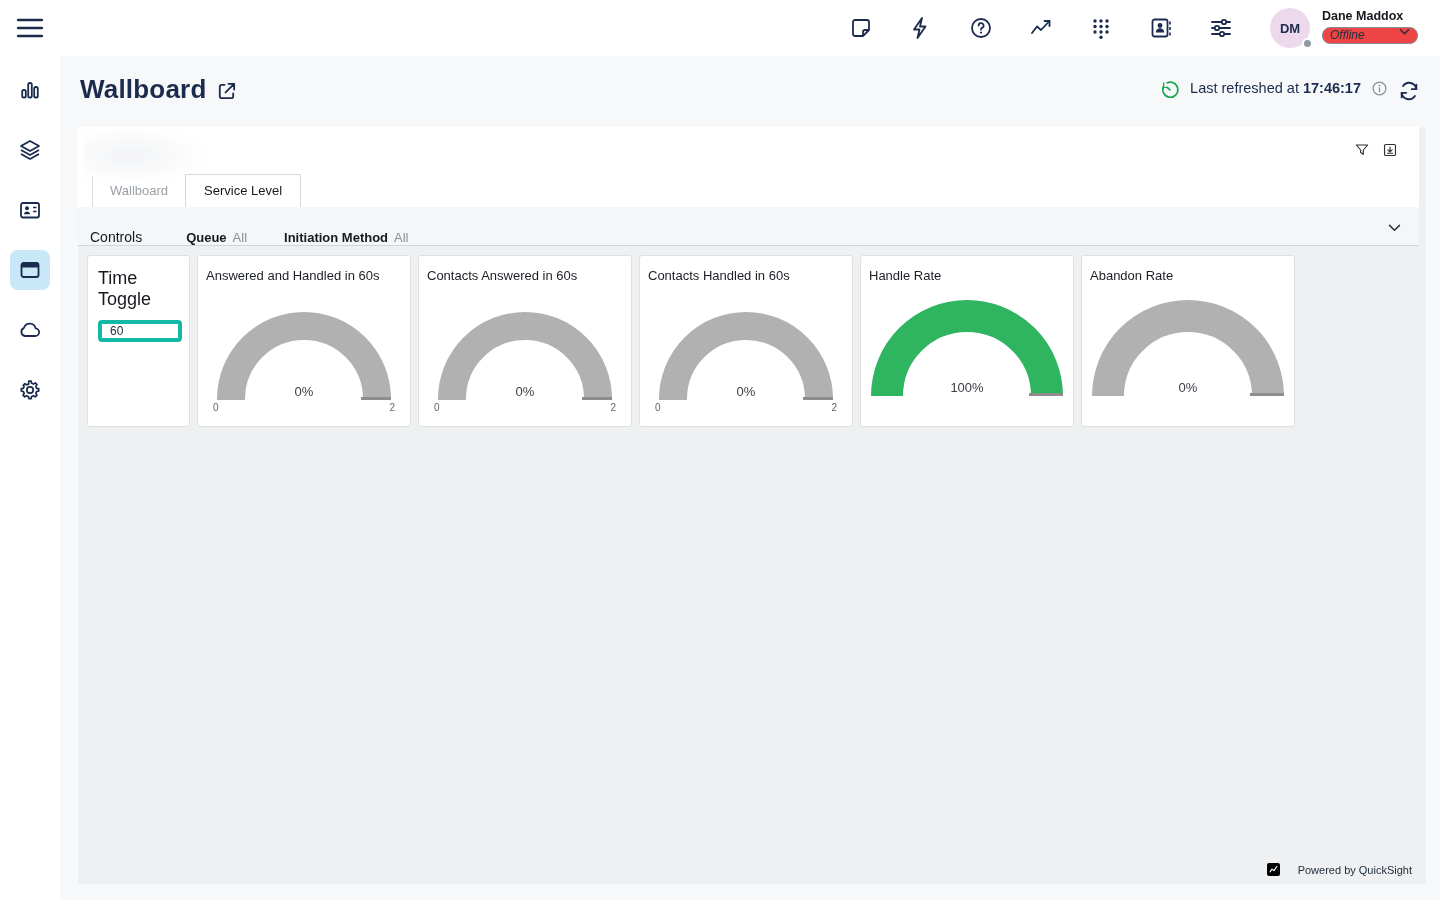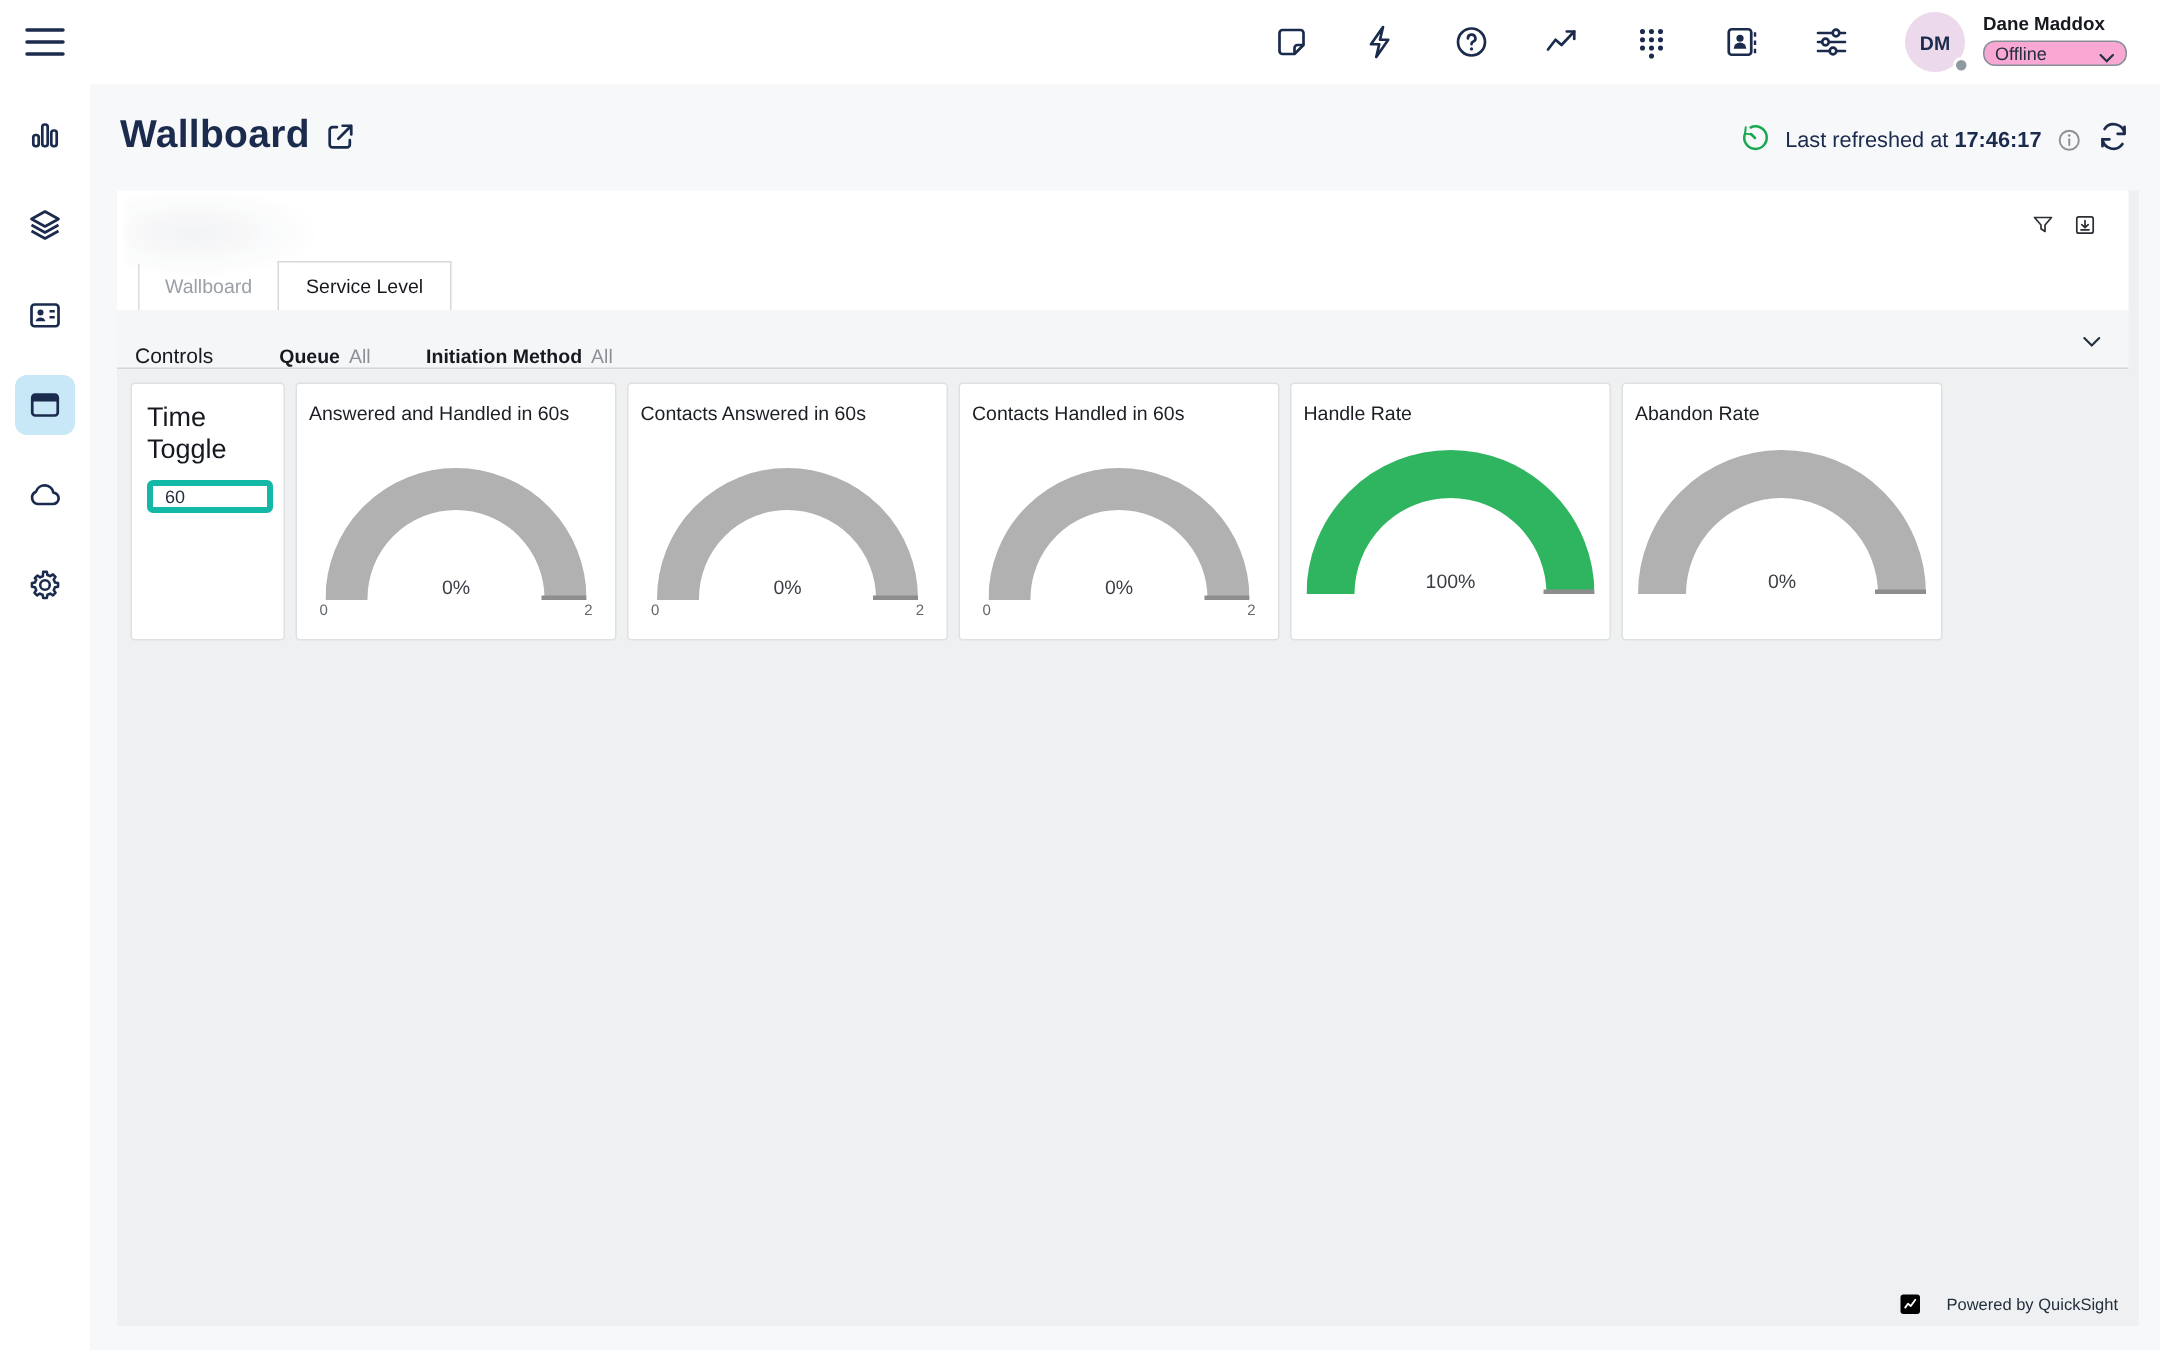--- a/index.html
+++ b/index.html
@@ -15,34 +15,34 @@
   .hamburger { position:absolute; left:16px; top:16px; width:28px; height:24px; color:#1b2b4e; cursor:pointer; }
   .top-icons { position:absolute; left:849px; top:16px; display:flex; gap:36px; color:#1b2b4e; }
   .top-icons .ic { width:24px; height:24px; cursor:pointer; }
   .avatar { position:absolute; left:1270px; top:8px; width:40px; height:40px; border-radius:50%;
             background:#edd9ec; display:flex; align-items:center; justify-content:center;
             font-size:13px; font-weight:bold; color:#1b2b4e; }
   .status-dot { position:absolute; right:-3px; bottom:-1px; width:11px; height:11px; border-radius:50%;
                 background:#8f99a1; border:2px solid #fff; }
   .userblock { position:absolute; left:1322px; top:9px; width:96px; }
   .username { font-size:12.5px; font-weight:bold; color:#16191f; margin-bottom:4px; }
-  .status-select { display:flex; align-items:flex-end; justify-content:space-between; width:96px; height:17px;
+  .status-select { display:flex; align-items:flex-start; justify-content:space-between; width:96px; height:17px;
                    border:1px solid #879099; border-radius:8px; padding:0 7px; font-size:12px; color:#232f3e;
-                   background:#f9a8d4; cursor:pointer; }
+                   background:#ef4444; cursor:pointer;font-style:italic; }
 
   
   .sidebar { position:absolute; left:0; top:56px; width:60px; height:844px; background:#fff; }
   .side-item { position:absolute; left:10px; width:40px; height:40px; border-radius:8px;
                display:flex; align-items:center; justify-content:center; color:#1b2b4e; cursor:pointer; }
   .side-item.active { background:#c8e7f7; }
 
   
   .page-title { position:absolute; left:80px; top:74px; font-size:26px; font-weight:bold; color:#1b2b4e; letter-spacing:.2px; }
   .ext-link { position:absolute; left:215px; top:80px; width:23px; height:23px; color:#1b2b4e; cursor:pointer; }
-  .refresh-row { position:absolute; right:20px; top:80px; display:flex; align-items:flex-end; gap:10px; }
+  .refresh-row { position:absolute; right:20px; top:80px; display:flex; align-items:flex-start; gap:10px; }
   .refresh-text { font-size:14.5px; color:#1b2b4e; }
   .refresh-text b { font-weight:bold; }
 
   
   .embed { position:absolute; left:78px; top:127px; width:1348px; height:757px; background:#eef0f1; }
   .tabpanel { position:absolute; left:0; top:0; width:1341px; height:80px; background:#fff; }
   .watermark { position:absolute; left:6px; top:3px; width:130px; height:56px;
                background:radial-gradient(ellipse at 35% 45%, rgba(27,43,78,.055), transparent 70%);
                filter:blur(1.5px); }
   .panel-tools { position:absolute; right:21px; top:15px; display:flex; gap:12px; color:#2b2f33; }

